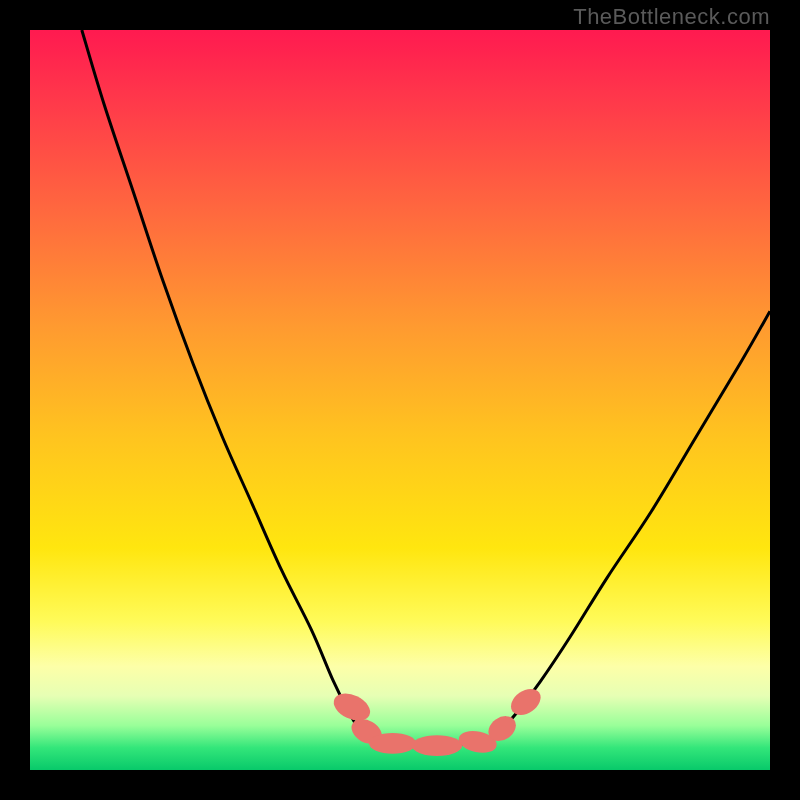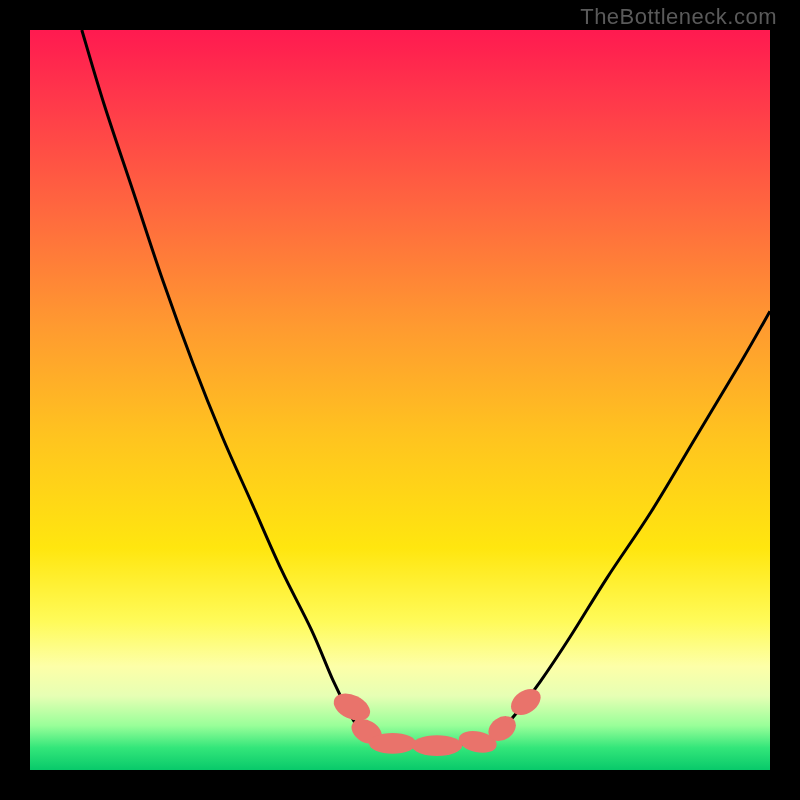--- a/index.html
+++ b/index.html
@@ -35,21 +35,21 @@
       #fdffa8 86%,
       #e6ffb4 90%,
       #99ff99 94%,
       #33e67a 97%,
       #08c96a 100%
     );
   }
   .watermark {
     position: absolute;
     top: 4px;
-    right: 23px;
+    right: 30px;
     color: #5a5a5a;
     font-size: 22px;
     letter-spacing: 0.5px;
     user-select: none;
   }
   svg.curve {
     position: absolute;
     left: 0;
     top: 0;
     width: 740px;

